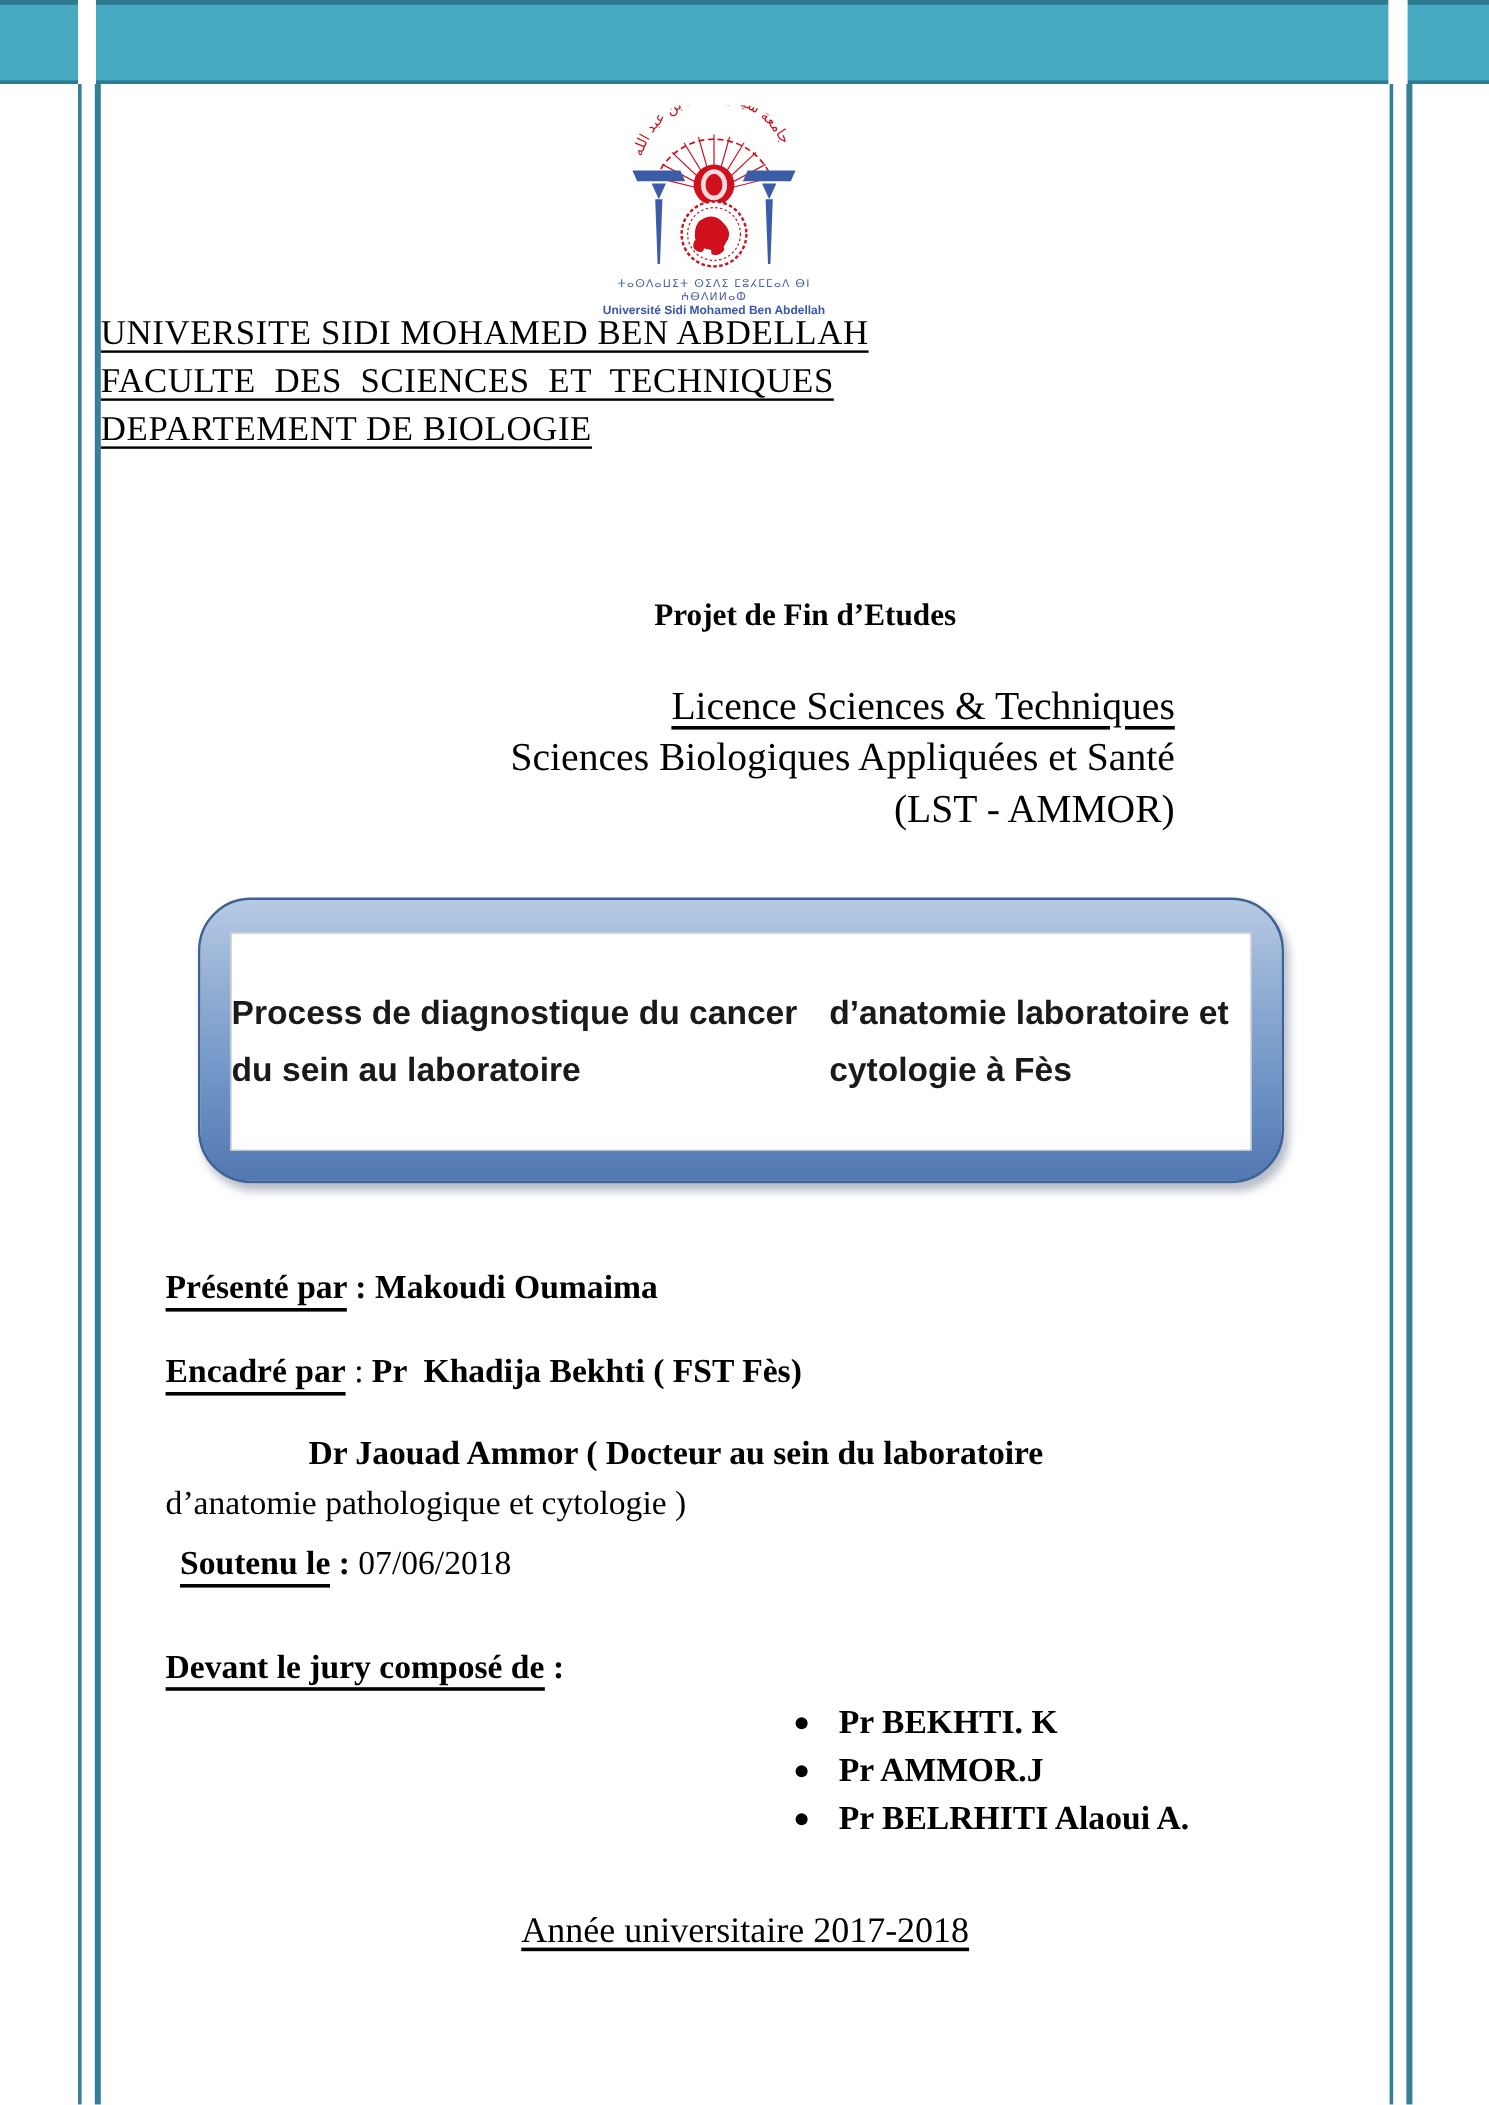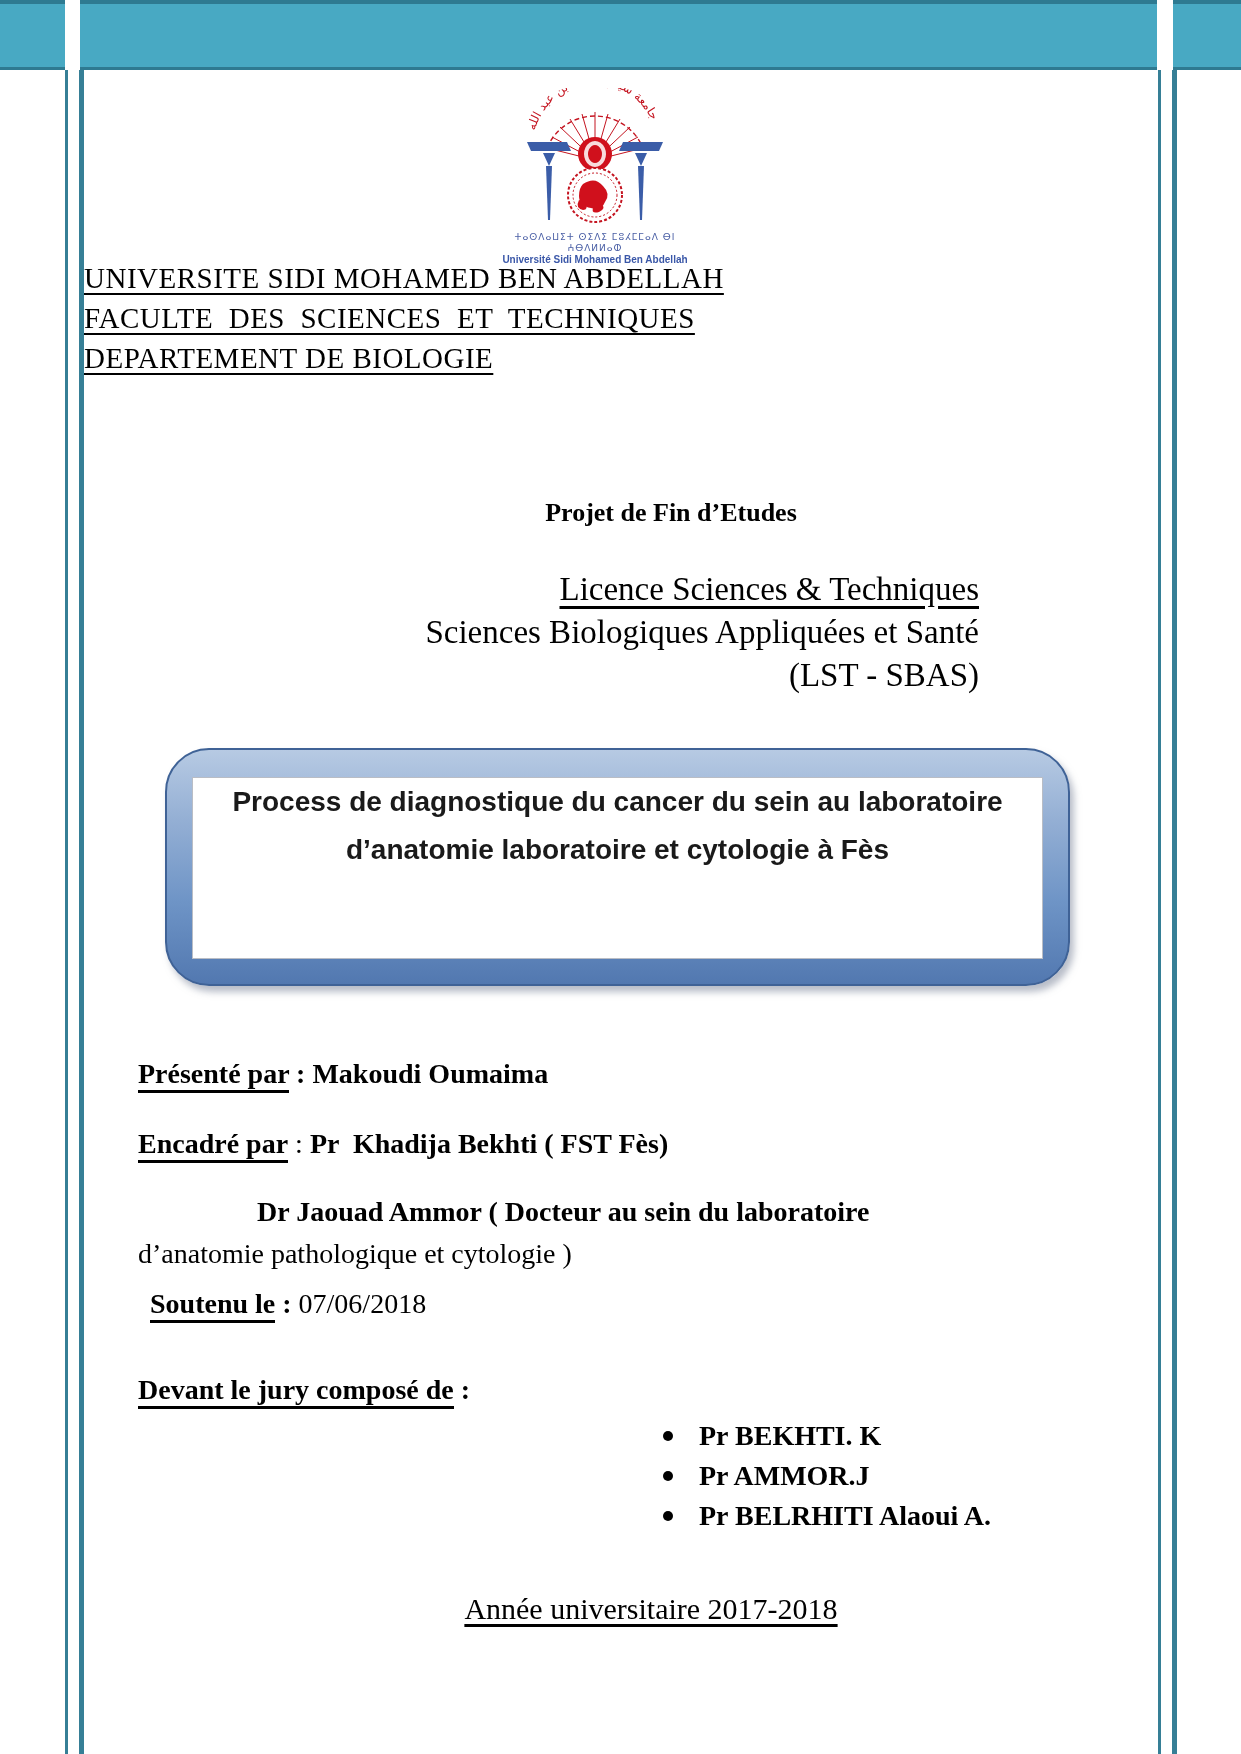--- a/index.html
+++ b/index.html
@@ -35,40 +35,40 @@
 
   .degree{position:absolute;left:84px;top:568px;width:895px;text-align:right;
           font-size:33px;line-height:43px;}
   .degree .u{text-decoration:underline;text-underline-offset:6px;}
 
   
   .tbox{position:absolute;left:165px;top:748px;width:905px;height:238px;border-radius:44px;
         background:linear-gradient(180deg,#b7cae3 0%,#94afd4 30%,#6e94c6 65%,#5278b0 100%);
         border:2px solid #3f6296;box-shadow:4px 6px 7px rgba(125,135,155,.55);box-sizing:border-box;}
   .tbox-inner{position:absolute;left:25px;top:27px;right:25px;bottom:25px;background:#ffffff;
-              border:1px solid #b9bdc5;display:flex;flex-direction:column;align-items:center;}
+              border:1px solid #b9bdc5;display:flex;flex-direction:row;align-items:center;justify-content:center;}
   .tbox-line{font-family:"Liberation Sans", sans-serif;font-weight:bold;font-size:28px;line-height:48px;color:#1a1a1a;}
 
   
   .detail{position:absolute;font-size:28px;}
   .lbl{font-weight:bold;border-bottom:3px solid #000;padding-bottom:1px;}
   .b{font-weight:bold;}
   .pre{white-space:pre-wrap;}
   .l-presente{left:138px;top:1058px;}
   .l-encadre{left:138px;top:1128px;}
   .l-dr1{left:257px;top:1196px;font-weight:bold;}
   .l-dr2{left:138px;top:1238px;font-weight:normal;}
   .l-soutenu{left:138px;top:1288px;margin-left:12px;}
   .l-jury{left:138px;top:1374px;}
 
   .jury-list{position:absolute;left:663px;top:1416px;}
   .jury-item{font-weight:bold;font-size:28px;line-height:40px;display:flex;align-items:center;}
   .jury-item .dot{width:10px;height:10px;border-radius:50%;background:#000;margin-right:26px;flex:none;}
 
-  .year{position:absolute;left:84px;top:1592px;width:1074px;text-align:center;font-size:30px;margin-left:30px;}
+  .year{position:absolute;left:84px;top:1592px;width:1074px;text-align:center;font-size:30px;}
   .year .u{text-decoration:underline;text-underline-offset:5px;}
 </style>
 </head>
 <body>
 
 <div class="page">
 
   <div class="top-bar"></div>
   <div class="bar-gap left"></div>
   <div class="bar-gap right"></div>
@@ -130,21 +130,21 @@
     <div><span class="u">UNIVERSITE SIDI MOHAMED BEN ABDELLAH</span></div>
     <div><span class="u hdr2">FACULTE  DES  SCIENCES  ET  TECHNIQUES</span></div>
     <div><span class="u">DEPARTEMENT DE BIOLOGIE</span></div>
   </div>
 
   <div class="kicker">Projet de Fin d’Etudes</div>
 
   <div class="degree">
     <div><span class="u">Licence Sciences &amp; Techniques</span></div>
     <div>Sciences Biologiques Appliquées et Santé</div>
-    <div>(LST - SBAS)</div>
+    <div>(LST - AMMOR)</div>
   </div>
 
   <div class="tbox">
     <div class="tbox-inner">
       <div class="tbox-line">Process de diagnostique du cancer du sein au laboratoire</div>
       <div class="tbox-line">d’anatomie laboratoire et cytologie à Fès</div>
     </div>
   </div>
 
   <div class="detail l-presente">

